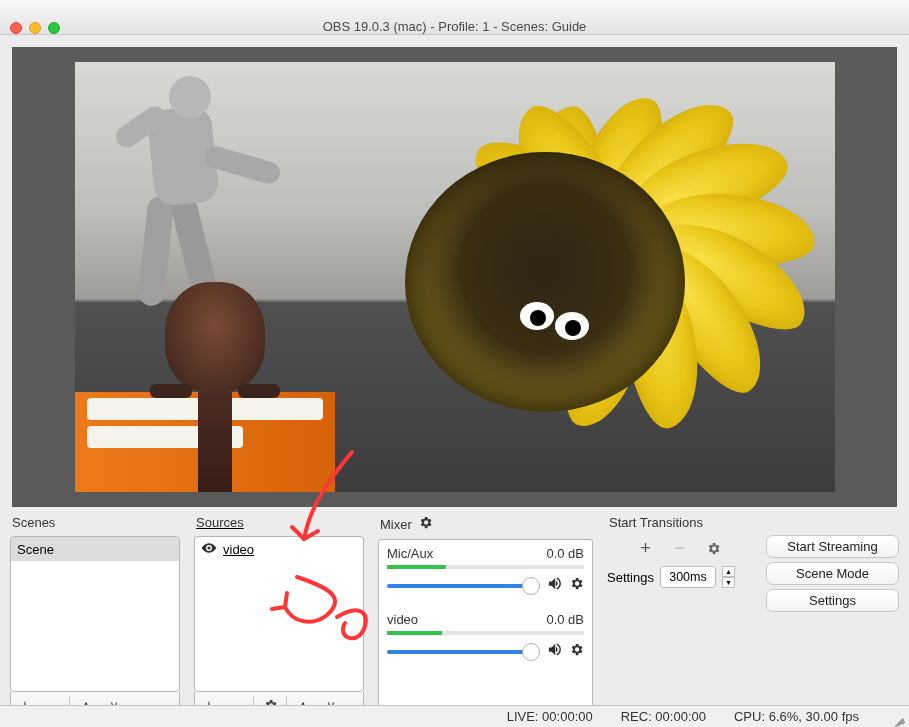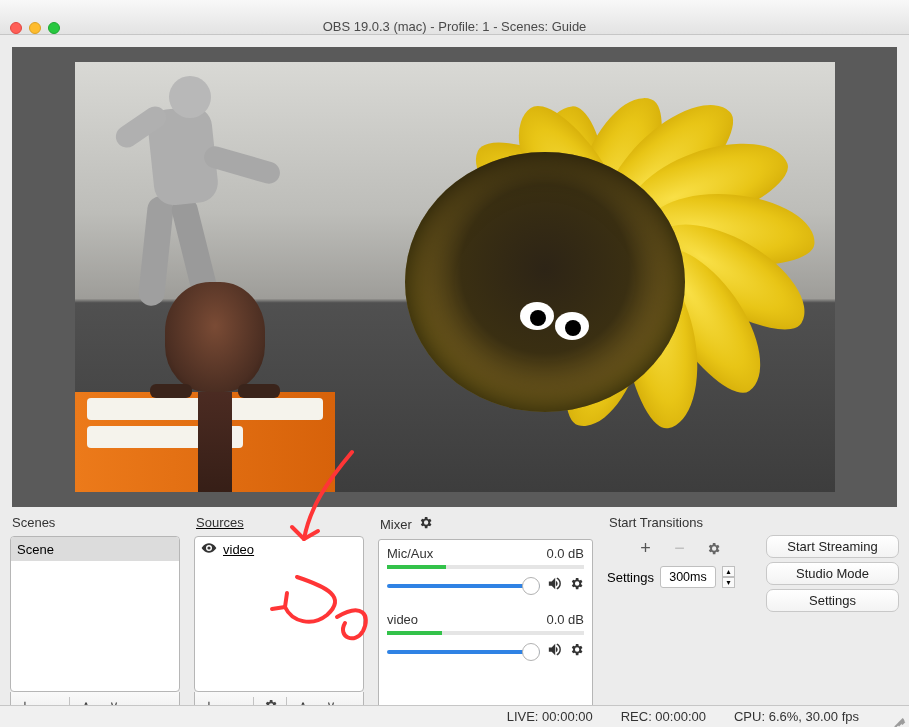--- a/index.html
+++ b/index.html
@@ -275,21 +275,21 @@
       <input class="dur-input" value="300ms" style="">
       <div class="stepper">
         <button>▴</button>
         <button>▾</button>
       </div>
     </div>
   </div>
 
   <div class="right-btns">
     <button class="mac-btn">Start Streaming</button>
-    <button class="mac-btn">Studio Mode</button>
+    <button class="mac-btn">Scene Mode</button>
     <button class="mac-btn">Settings</button>
   </div>
 </div>
 
 <div class="statusbar">
   <span>LIVE: 00:00:00</span>
   <span>REC: 00:00:00</span>
   <span>CPU: 6.6%, 30.00 fps</span>
   <div class="resize-grip">
       <span class="g1"></span>

